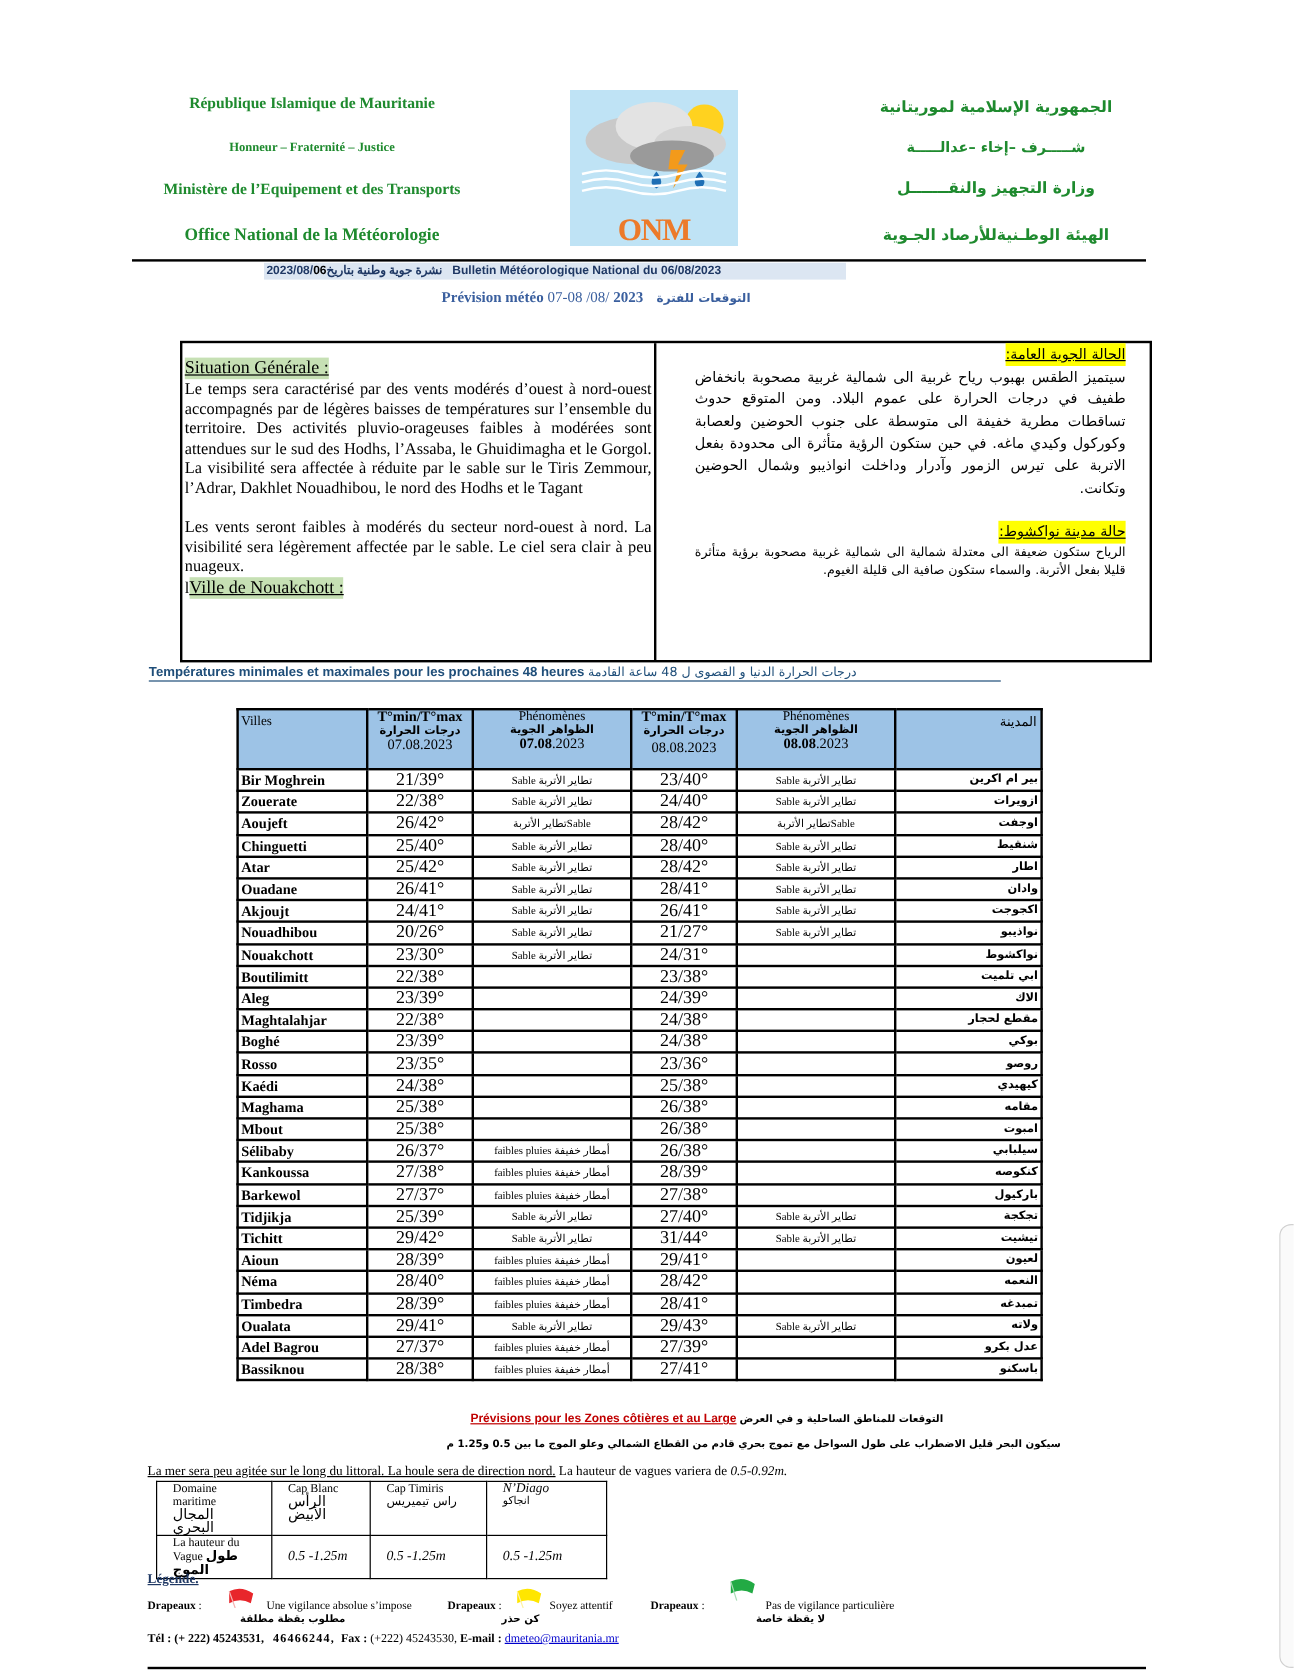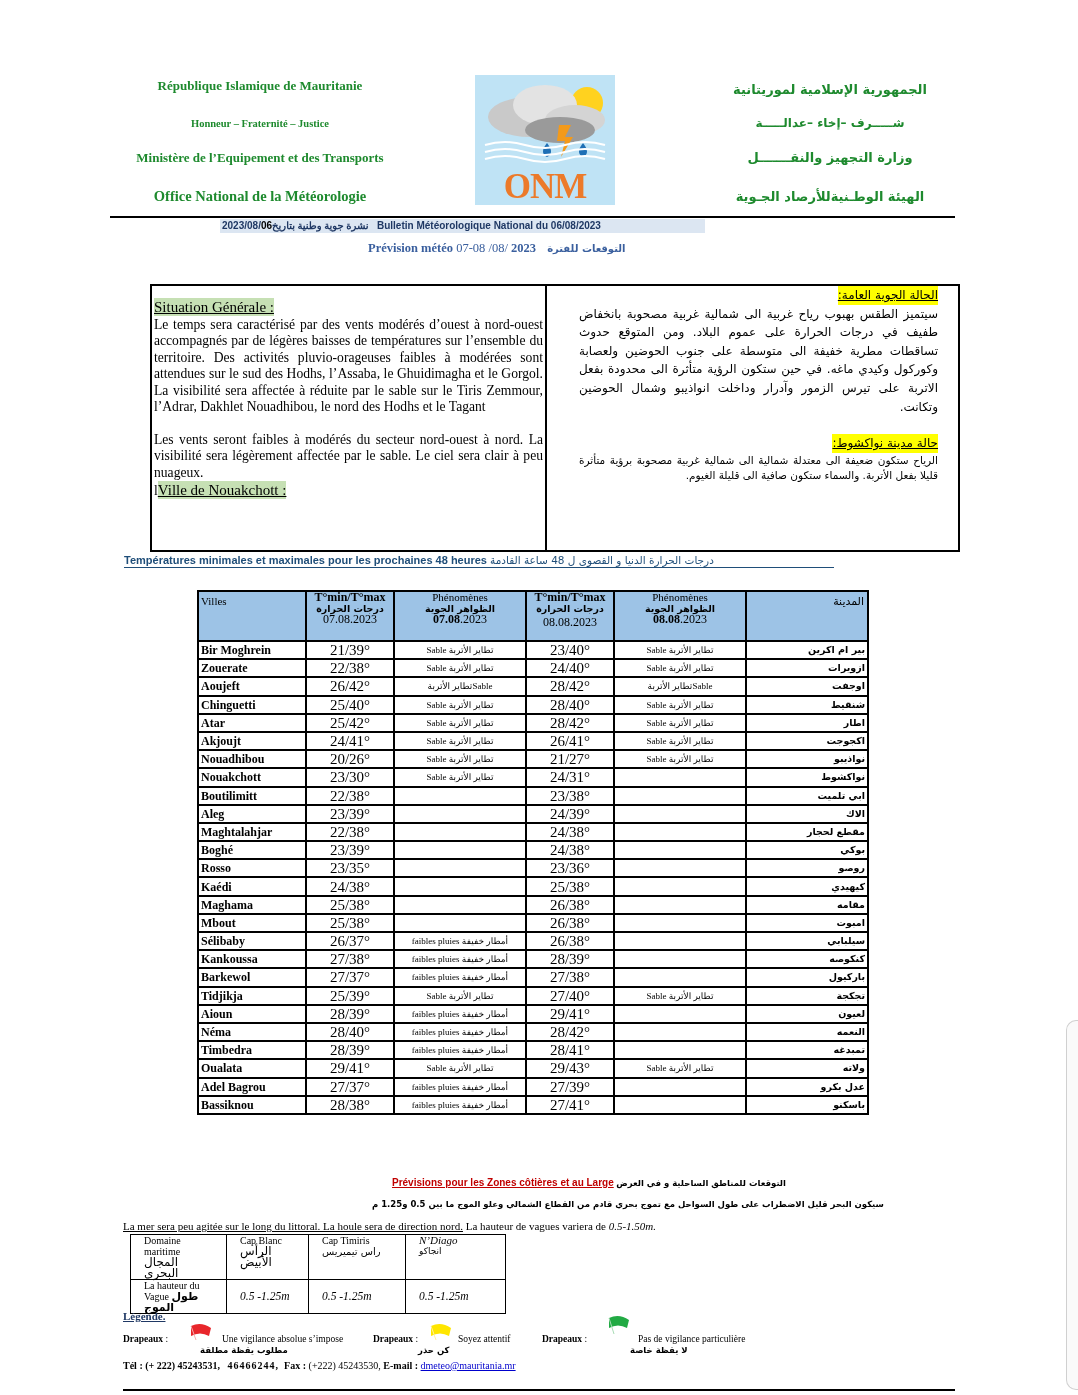--- a/index.html
+++ b/index.html
@@ -15,21 +15,21 @@
 
   .hdr-right { position: absolute; left: 710px; top: 76px; width: 240px; text-align: center; direction: rtl;
                font-family: "DejaVu Sans", sans-serif; }
   .hdr-right div { position: absolute; left: 0; width: 240px; font-weight: bold; color: #1e8a2e; }
   .hdr-right .r1 { top: 6px; font-size: 13px; }
   .hdr-right .r2 { top: 40px; font-size: 12px; }
   .hdr-right .r3 { top: 74px; font-size: 13px; }
   .hdr-right .r4 { top: 113px; font-size: 13px; }
 
   .logo { position: absolute; left: 475px; top: 75px; width: 140px; height: 130px; background: #bfe3f5; overflow: hidden; }
-  .logo-text { position: absolute; left: 0; bottom: -2px; width: 140px; text-align: center; font-size: 35px;
+  .logo-text { position: absolute; left: 0; bottom: -2px; width: 140px; text-align: center; font-size: 26px;
                font-weight: bold; color: #ec7a2a; font-family: "Liberation Serif", serif; letter-spacing: -1px; }
 
   .hr-top { position: absolute; left: 110px; top: 216px; width: 845px; height: 2px; background: #000; }
 
   .bulletin-bar { position: absolute; left: 220px; top: 219px; width: 485px; height: 14px; background: #dce6f2;
                   font-family: "Liberation Sans", sans-serif; font-size: 10px; font-weight: bold; color: #1f3864;
                   white-space: nowrap; padding-left: 2px; line-height: 14px; }
   .bulletin-bar .ar { font-family: Liberation Serif, serif; font-size: 10px; }
 
   .prevision { position: absolute; left: 368px; top: 241px; font-size: 12.5px; color: #3a5f9e; white-space: nowrap; }
@@ -224,20 +224,28 @@
       </tr>
       <tr>
         <td class="c-ville">Atar</td>
         <td class="c-temp">25/42°</td>
         <td class="c-phen">Sable تطاير الأتربة</td>
         <td class="c-temp">28/42°</td>
         <td class="c-phen">Sable تطاير الأتربة</td>
         <td class="c-ar">اطار</td>
       </tr>
       <tr>
+        <td class="c-ville">Ouadane</td>
+        <td class="c-temp">26/41°</td>
+        <td class="c-phen">Sable تطاير الأتربة</td>
+        <td class="c-temp">28/41°</td>
+        <td class="c-phen">Sable تطاير الأتربة</td>
+        <td class="c-ar">وادان</td>
+      </tr>
+      <tr>
         <td class="c-ville">Akjoujt</td>
         <td class="c-temp">24/41°</td>
         <td class="c-phen">Sable تطاير الأتربة</td>
         <td class="c-temp">26/41°</td>
         <td class="c-phen">Sable تطاير الأتربة</td>
         <td class="c-ar">اكجوجت</td>
       </tr>
       <tr>
         <td class="c-ville">Nouadhibou</td>
         <td class="c-temp">20/26°</td>
@@ -342,20 +350,28 @@
         <td class="c-phen"></td>
         <td class="c-ar">باركيول</td>
       </tr>
       <tr>
         <td class="c-ville">Tidjikja</td>
         <td class="c-temp">25/39°</td>
         <td class="c-phen">Sable تطاير الأتربة</td>
         <td class="c-temp">27/40°</td>
         <td class="c-phen">Sable تطاير الأتربة</td>
         <td class="c-ar">تجكجة</td>
+      </tr>
+      <tr>
+        <td class="c-ville">Tichitt</td>
+        <td class="c-temp">29/42°</td>
+        <td class="c-phen">Sable تطاير الأتربة</td>
+        <td class="c-temp">31/44°</td>
+        <td class="c-phen">Sable تطاير الأتربة</td>
+        <td class="c-ar">تيشيت</td>
       </tr>
       <tr>
         <td class="c-ville">Aioun</td>
         <td class="c-temp">28/39°</td>
         <td class="c-phen">faibles pluies أمطار خفيفة</td>
         <td class="c-temp">29/41°</td>
         <td class="c-phen"></td>
         <td class="c-ar">لعيون</td>
       </tr>
       <tr>
@@ -400,21 +416,21 @@
       </tr>
     </tbody>
 </table>
 
 <div class="coast-title">
   <span class="fr">Prévisions  pour les Zones côtières et au  Large</span>
   <span class="ar">التوقعات للمناطق الساحلية و في العرض</span>
 </div>
 <div class="coast-ar2" dir="rtl">سيكون البحر قليل الاضطراب على طول السواحل مع تموج بحري قادم من القطاع الشمالي وعلو الموج ما بين 0.5 و1.25 م</div>
 <div class="coast-fr">
-  <span class="u">La mer  sera peu agitée sur le long du littoral. La houle sera de direction  nord.</span><span>  La hauteur de vagues variera de </span><i>0.5-1.50m.</i>
+  <span class="u">La mer  sera peu agitée sur le long du littoral. La houle sera de direction  nord.</span><span>  La hauteur de vagues variera de </span><i>0.5-0.92m.</i>
 </div>
 
 <table class="sea">
   <tbody>
       <tr>
     <td class="c0"><span>Domaine maritime</span><span class="ar">المجال البحري</span></td>
     <td class="c1"><span>Cap Blanc</span><span class="ar">الرأس الأبيض</span></td>
     <td class="c2"><span>Cap Timiris</span><span class="ar" style="font-size:10px">راس تيميريس</span></td>
     <td class="c3"><i style="font-size:11px">N’Diago</i><span class="ar" style="font-size:9px">انجاكو</span></td>
   </tr>

